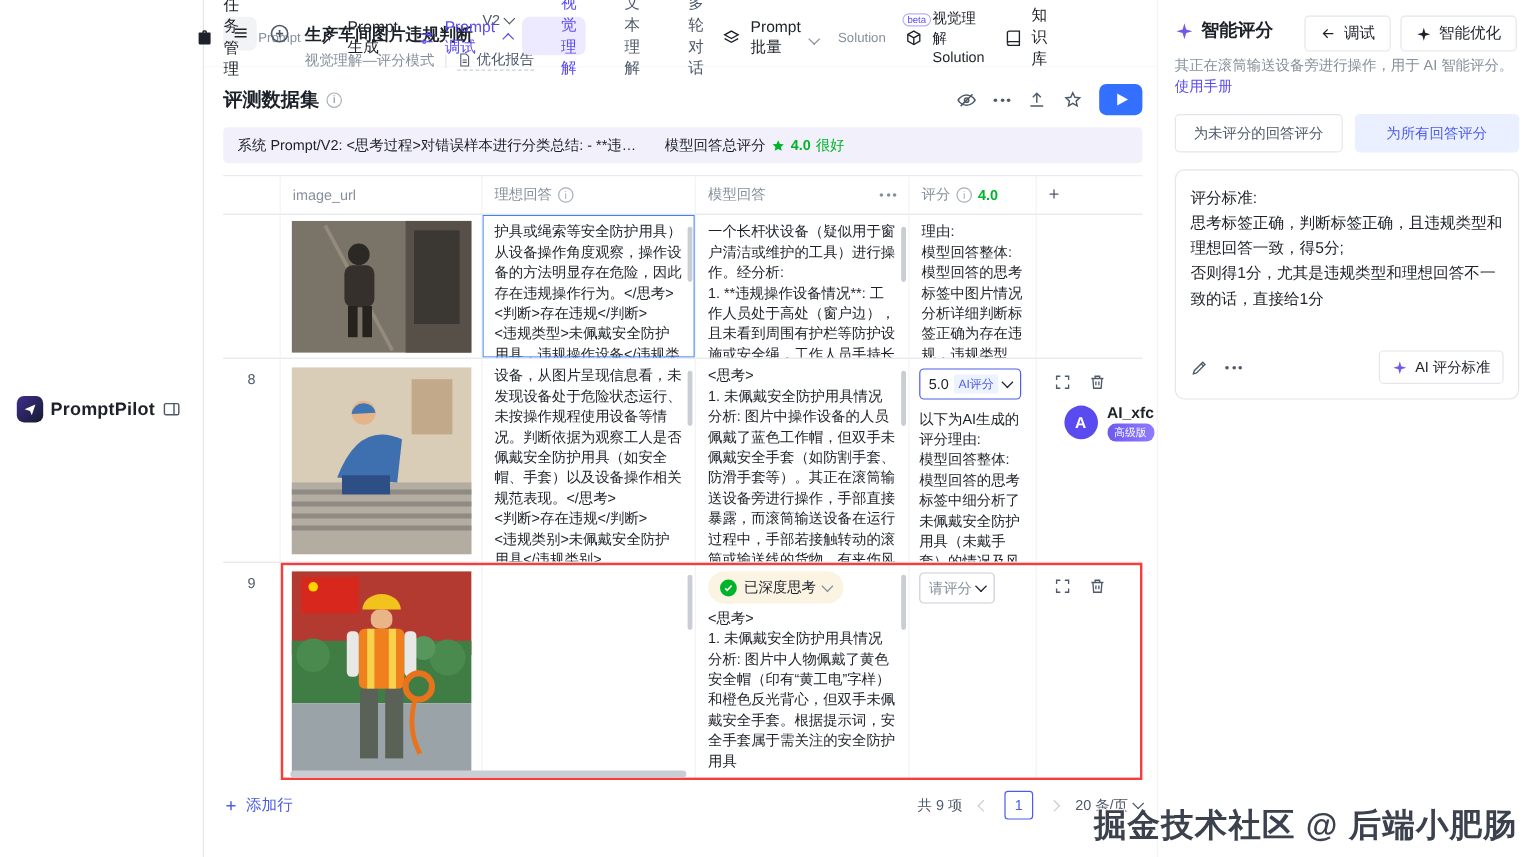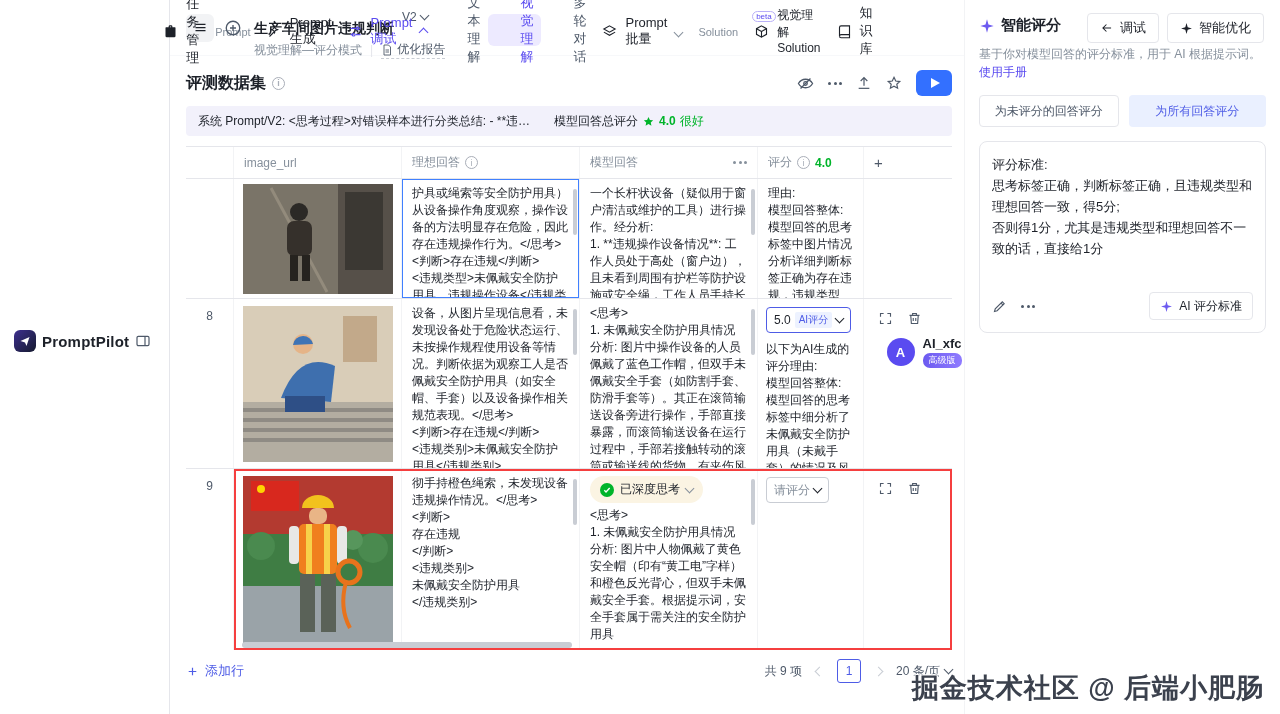--- a/index.html
+++ b/index.html
@@ -177,25 +177,25 @@
         <svg width="15" height="15" viewBox="0 0 24 24" fill="none" stroke="currentColor" stroke-width="1.8">
             <path d="M4 7h10M18 7h2M4 17h4M12 17h8"></path>
             <circle cx="15" cy="7" r="2.2"></circle>
             <circle cx="9" cy="17" r="2.2"></circle>
           </svg>
       </span>
       <span>Prompt 调试</span>
       <span class="chevslot"><span class="chev up"></span></span>
     </div>
 
+    <div class="nav-item nav-sub active">
+      <span>视觉理解</span>
+    </div>
     <div class="nav-item nav-sub">
       <span>文本理解</span>
-    </div>
-    <div class="nav-item nav-sub active">
-      <span>视觉理解</span>
     </div>
     <div class="nav-item nav-sub">
       <span>多轮对话</span>
     </div>
 
     <div class="nav-item">
       <span class="nicon">
         <svg width="15" height="15" viewBox="0 0 24 24" fill="none" stroke="currentColor" stroke-width="1.8">
             <path d="M12 3l9 5-9 5-9-5 9-5z"></path>
             <path d="M3 13l9 5 9-5"></path>
@@ -456,27 +456,20 @@
               <rect x="81" y="48" width="6" height="50" fill="#f7d24a"></rect>
               <rect x="46" y="50" width="10" height="38" rx="4" fill="#e8e8e6"></rect>
               <rect x="94" y="50" width="10" height="38" rx="4" fill="#e8e8e6"></rect>
               <rect x="57" y="98" width="15" height="58" fill="#5a6258"></rect>
               <rect x="78" y="98" width="15" height="58" fill="#5a6258"></rect>
               <circle cx="106" cy="96" r="11" fill="none" stroke="#e8731c" stroke-width="5"></circle>
               <path d="M103 106q-7 26 4 46" stroke="#e8731c" stroke-width="4" fill="none"></path>
             </svg>
           </div>
           <div class="c c-ideal">
-            <div class="celltext">彻手持橙色绳索，未发现设备违规操作情况。&lt;/思考&gt;
-&lt;判断&gt;
-存在违规
-&lt;/判断&gt;
-&lt;违规类别&gt;
-未佩戴安全防护用具
-&lt;/违规类别&gt;</div>
             <span class="vthumb"></span>
           </div>
           <div class="c c-model">
             <div class="deep-pill">
               <span class="ck-circle">
                 <svg width="8" height="8" viewBox="0 0 24 24" fill="none" stroke="#fff" stroke-width="4">
                     <path d="M4 13l5 5L20 6"></path>
                   </svg>
               </span>
               <span>已深度思考</span>
@@ -543,21 +536,21 @@
           </svg>
       </span>
       <span class="p-title">智能评分</span>
       <span class="p-close">
         <svg width="14" height="14" viewBox="0 0 24 24" fill="none" stroke="currentColor" stroke-width="2">
             <path d="M6 6l12 12M18 6L6 18"></path>
           </svg>
       </span>
     </div>
     <div class="p-desc">
-      <span>基于你对模型回答的评分标准，用于 AI 根据提示词。</span>
+      <span>其正在滚筒输送设备旁进行操作，用于 AI 智能评分。</span>
       <a>使用手册</a>
     </div>
     <div class="p-btns">
       <button class="p-btn ghost">为未评分的回答评分</button>
       <button class="p-btn tint">为所有回答评分</button>
     </div>
     <div class="p-card">
       <div class="p-criteria">评分标准:
 思考标签正确，判断标签正确，且违规类型和理想回答一致，得5分;
 否则得1分，尤其是违规类型和理想回答不一致的话，直接给1分</div>

